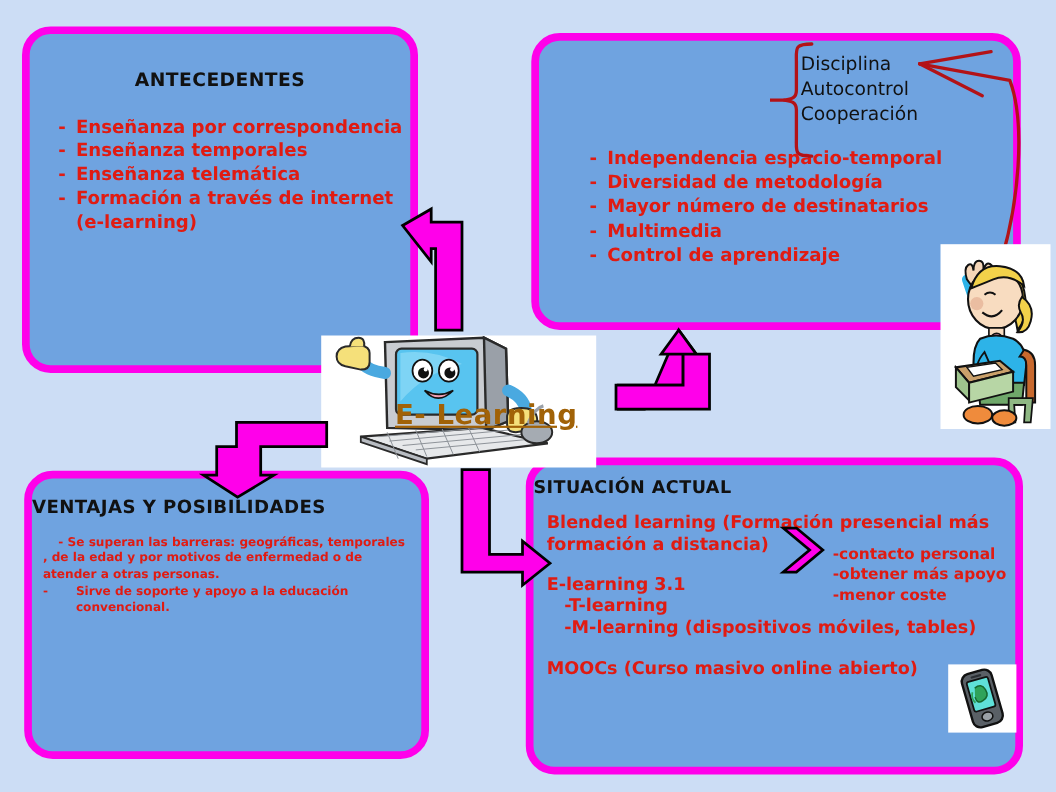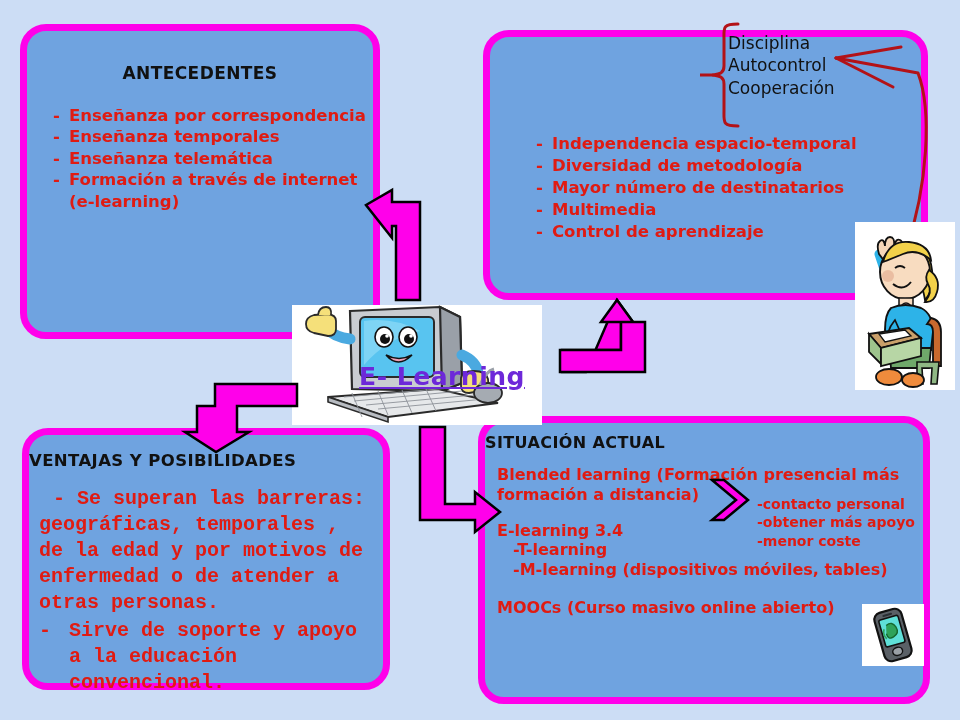--- a/index.html
+++ b/index.html
@@ -78,21 +78,21 @@
   #box-caracteristicas .bullets {
     position: absolute;
     left: 46px; top: 96px;
     font-size: 16.5px;
     line-height: 1.33;
   }
 
   
   #bracket-group {
     position: absolute;
-    left: 700px; top: 18px;
+    left: 700px; top: 34px;
     width: 260px; height: 115px;
   }
   #bracket-svg { position: absolute; left: 0; top: 0; }
   .hand-list {
     position: absolute;
     left: 28px; top: 14px;
     color: #111111;
     font-family: "DejaVu Sans", sans-serif;
     font-size: 17px;
     line-height: 1.32;
@@ -101,23 +101,22 @@
   
   #box-ventajas {
     left: 22px; top: 428px; width: 368px; height: 262px;
   }
   #box-ventajas .box-title {
     font-size: 16.5px;
     margin-top: 16px;
   }
   #box-ventajas .bullets {
     margin: 16px 10px 13px 10px;
-    font-size: 20px;
+    font-size: 11px;
     line-height: 1.30;
-    font-family: Liberation Mono, monospace;
   }
   #box-ventajas .para {
     text-indent: 14px;
   }
 
   
   #box-situacion {
     left: 478px; top: 416px; width: 452px; height: 288px;
   }
   #box-situacion .box-title {
@@ -156,21 +155,21 @@
     background: #ffffff;
   }
   #elearning-label {
     position: absolute;
     left: 292px; top: 362px;
     width: 300px;
     text-align: center;
     font-family: "DejaVu Sans", sans-serif;
     font-weight: bold;
     font-size: 25px;
-    color: #6d28d9;
+    color: #a16207;
     text-decoration: underline;
     letter-spacing: 0.5px;
     z-index: 6;
     pointer-events: none;
   }
 
   
   #pic-student {
     position: absolute;
     left: 855px; top: 222px;
@@ -268,21 +267,21 @@
         <span class="txt" style="padding-left:14px;">Sirve de soporte y apoyo a la educación convencional.</span>
       </div>
     </div>
   </div>
 
   <div class="box" id="box-situacion">
     <div class="box-title">SITUACIÓN ACTUAL</div>
     <div class="body">
       <div>Blended learning (Formación presencial más formación a distancia)</div>
       <div style="height:16px;"></div>
-      <div>E-learning 3.4</div>
+      <div>E-learning 3.1</div>
       <div class="li sub"><span class="dash">-</span><span class="txt">T-learning</span></div>
       <div class="li sub"><span class="dash">-</span><span class="txt" style="max-width:330px;">M-learning (dispositivos móviles, tables)</span></div>
       <div style="height:18px;"></div>
       <div>MOOCs (Curso masivo online abierto)</div>
     </div>
     <div class="situ-notes">
       <div>-contacto personal</div>
       <div>-obtener más apoyo</div>
       <div>-menor coste</div>
     </div>

